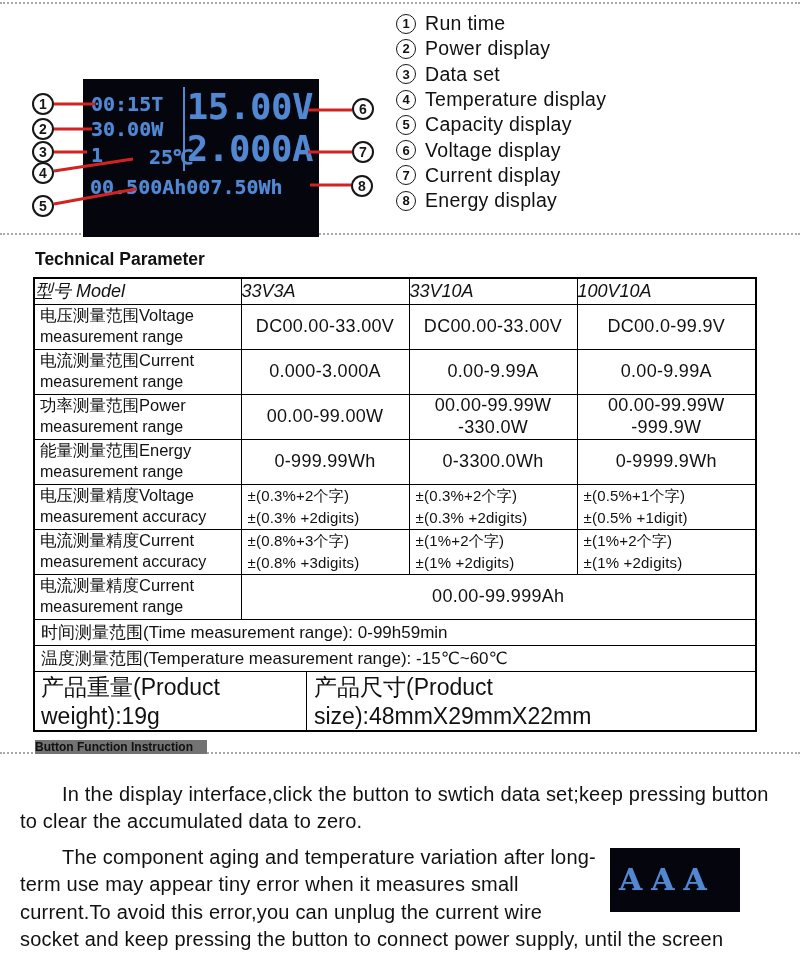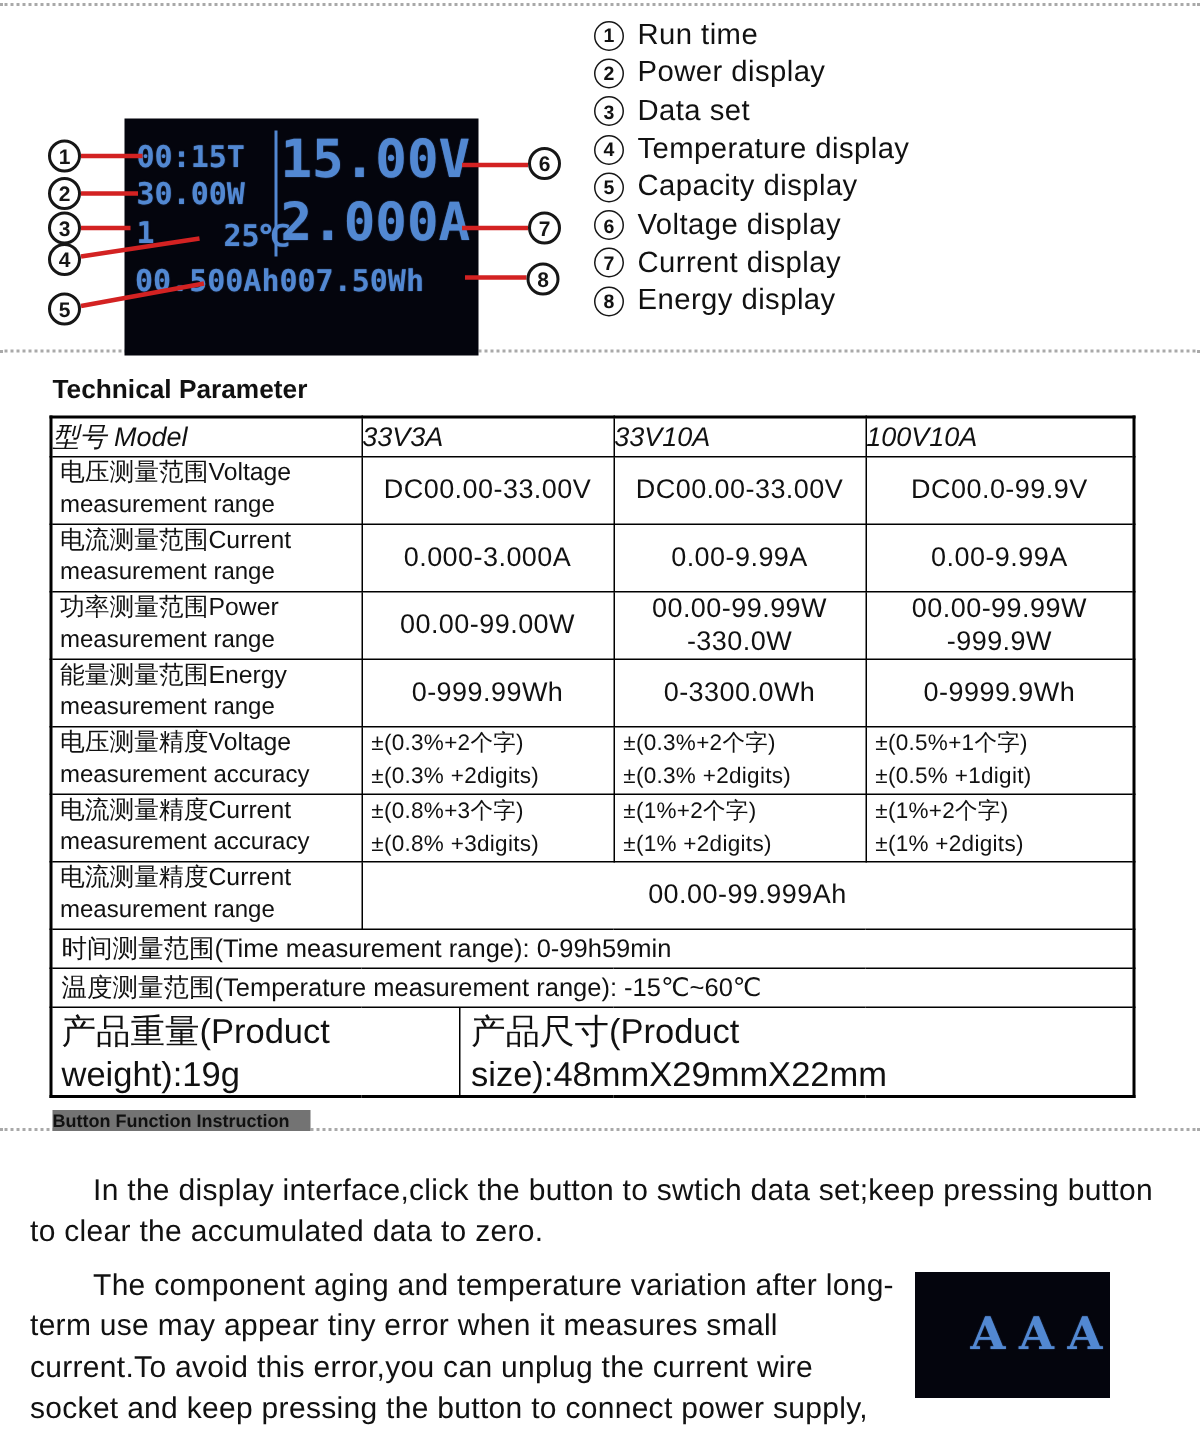--- a/index.html
+++ b/index.html
@@ -67,22 +67,22 @@
   .sec3 { position:relative; }
   .sec3-head { position:relative; height:30px; margin-top:6px; }
   .sec3-head .rule { position:absolute; left:0; right:0; top:14px; border-top:2px dotted #a9a9a9; }
   .sec3-title {
     position:absolute; left:35px; top:2px; background:#737373; padding:0 14px 0 0;
     font-size:12px; font-weight:bold;
   }
   .para { margin:13px 20px 0 20px; font-size:20px; line-height:1.38; text-indent:42px; letter-spacing:.2px; }
   .para2-wrap { margin:8px 20px 0 20px; }
   .aaa-box {
-    float:right; width:130px; height:84px; margin:4px 40px 6px 12px;
-    background:var(--lcd-bg,#04050d); display:flex; align-items:center; justify-content:center;padding-left:32px;
+    float:right; width:130px; height:64px; margin:4px 40px 6px 12px;
+    background:var(--lcd-bg,#04050d); display:flex; align-items:center; justify-content:flex-start;
   }
   .aaa-box span {
     font-family:"DejaVu Serif","Liberation Serif",serif; font-weight:bold;
     font-size:30px; letter-spacing:9px; padding-left:9px; color:var(--lcd-text,#5288d2);
     text-shadow:0 0 1px rgba(90,140,215,.6);
   }
 </style>
 </head>
 <body>
 

